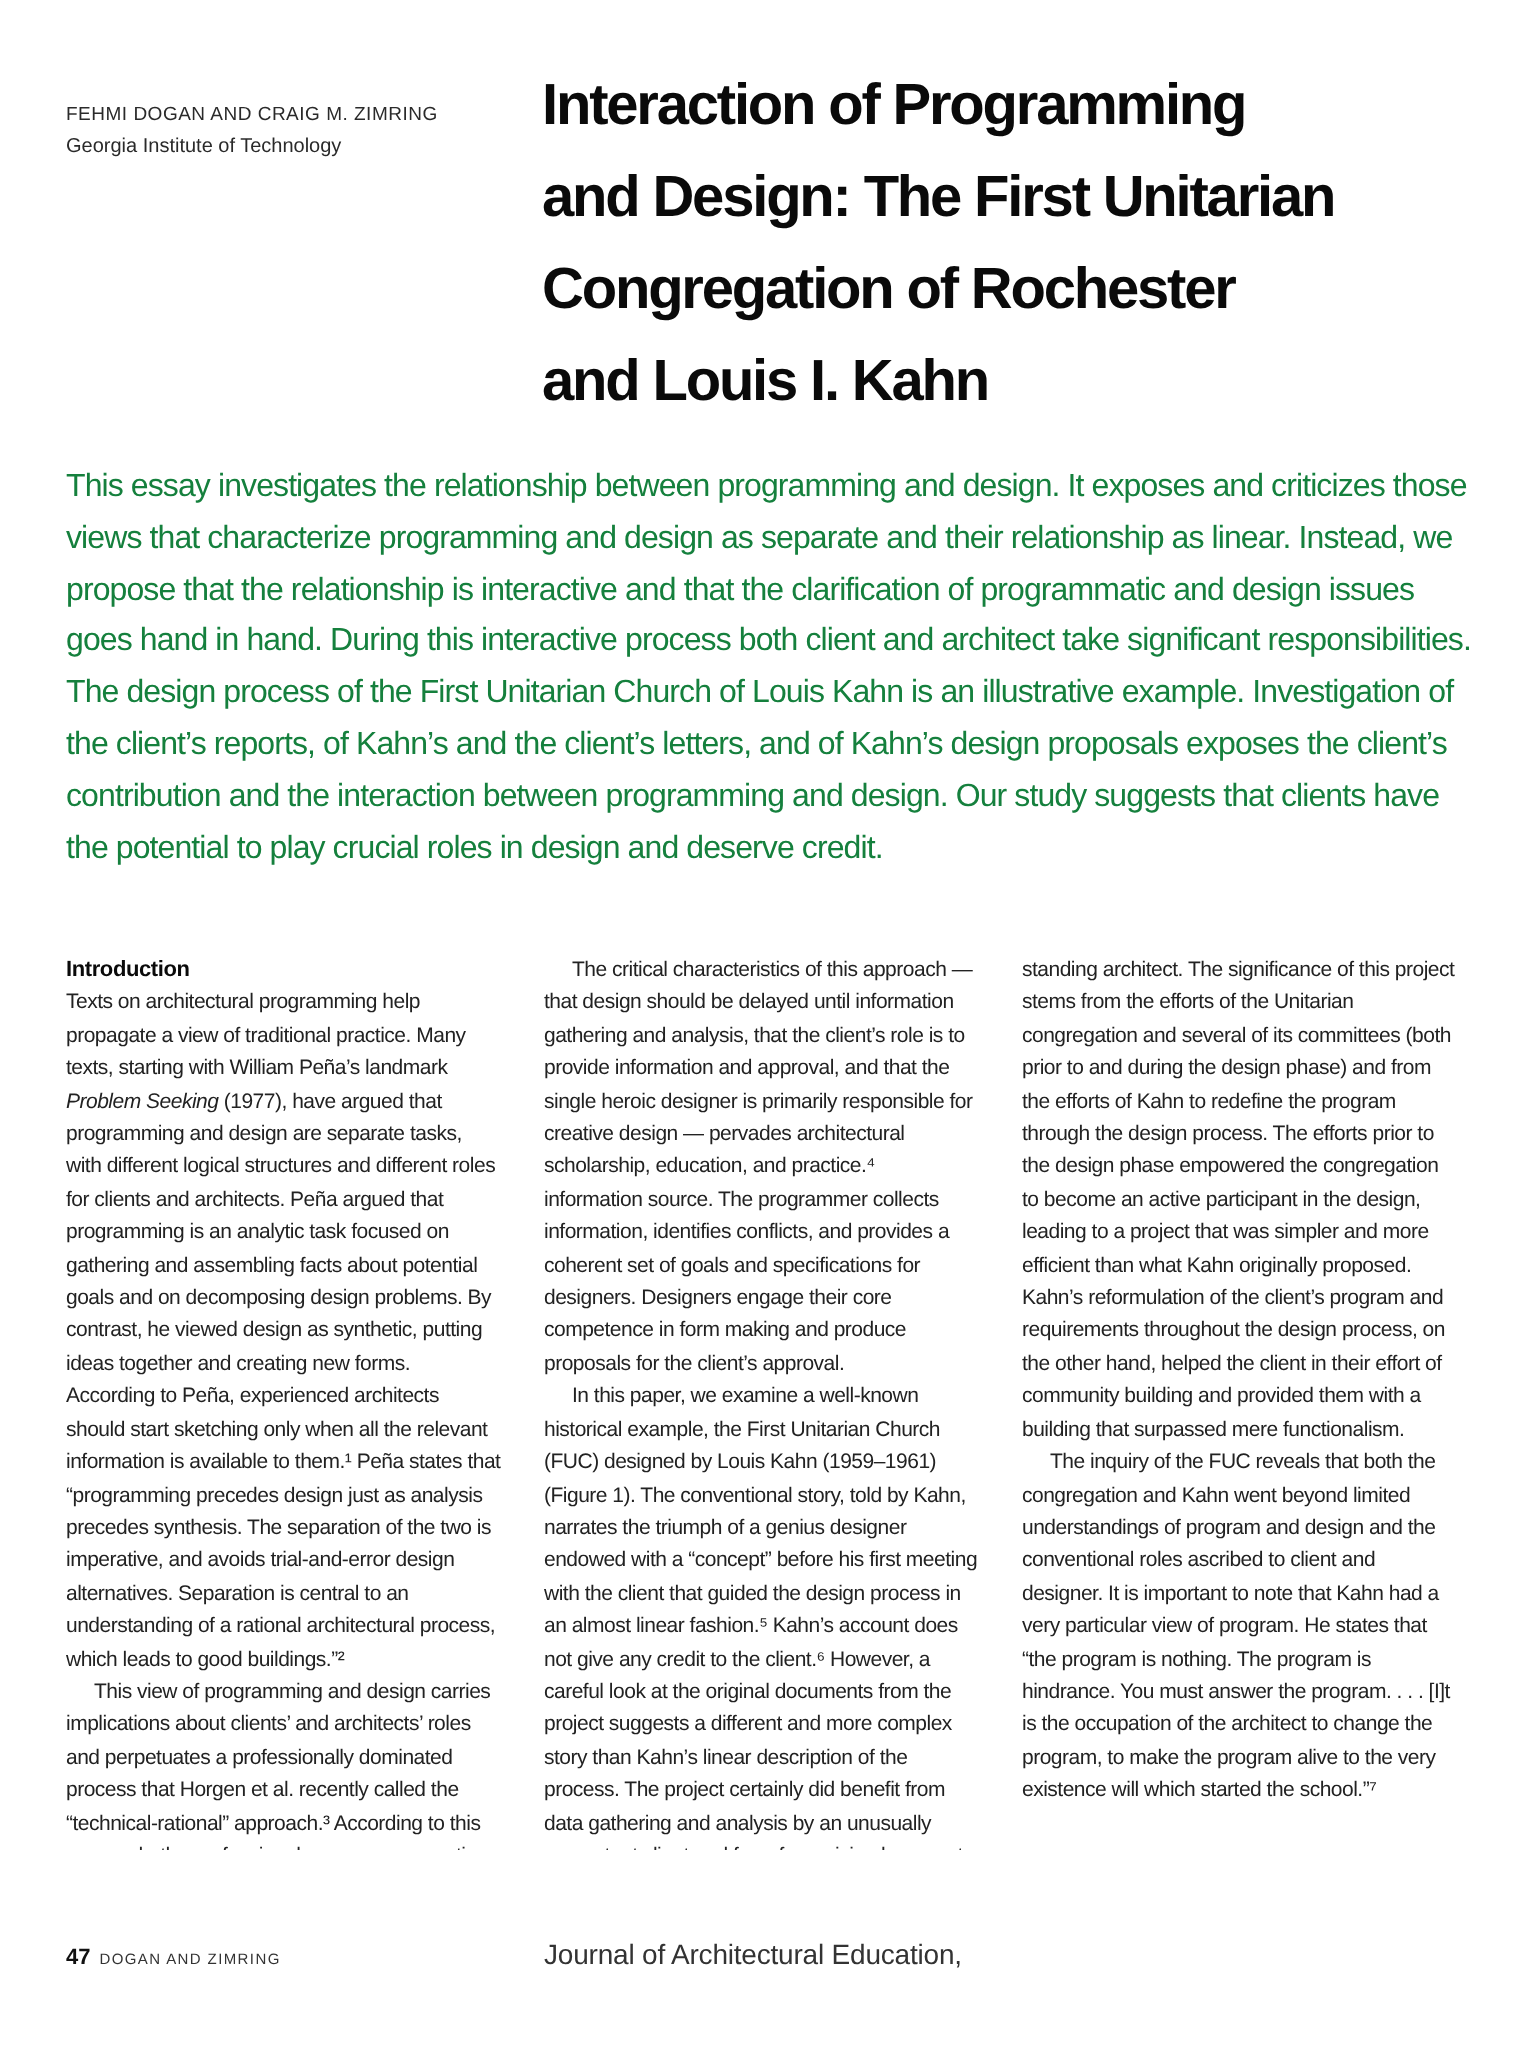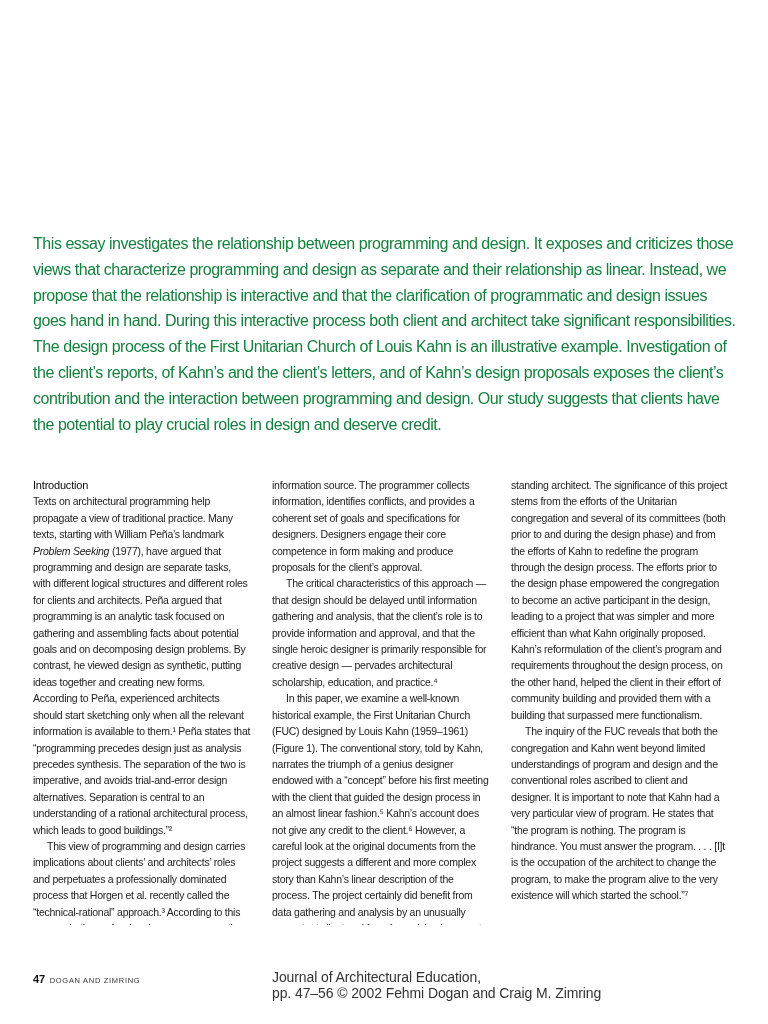--- a/index.html
+++ b/index.html
@@ -28,61 +28,70 @@
     font-size:16px;letter-spacing:-.45px;line-height:25.8px;color:#15803d;
   }
 
   
   .columns{
     position:absolute;left:33px;top:477px;width:704px;height:448px;
     display:flex;gap:21px;overflow:hidden;
   }
   .col{width:218px;flex:0 0 218px;font-size:10.5px;letter-spacing:-.25px;
     line-height:16.4px;color:#222;}
-  .col h2{font-size:11px;font-weight:normal;color:#0a0a0a;margin:0;line-height:16.4px;letter-spacing:-.2px;}
+  .col h2{font-size:11px;font-weight:bold;color:#0a0a0a;margin:0;line-height:16.4px;letter-spacing:-.2px;}
   .para{margin:0;}
   .para.indent{text-indent:14px;}
 
   
   .footer{position:absolute;left:0;top:969px;width:768px;}
   .footer-left{position:absolute;left:33px;top:0;}
   .page-number{font-size:11px;font-weight:bold;color:#111;}
   .running-head{font-size:7.5px;letter-spacing:.7px;color:#333;margin-left:0;}
   .footer-right{position:absolute;left:272px;top:0;font-size:14px;line-height:16px;color:#333;letter-spacing:-.1px;}
 </style>
 </head>
 <body>
 
 <div class="page">
 
+  <div class="author-block">
+    <div class="author-line">FEHMI DOGAN AND CRAIG M. ZIMRING</div>
+    <div class="affiliation">Georgia Institute of Technology</div>
+  </div>
 
+  <div class="title-block">
+    <div class="title-line">Interaction of Programming</div>
+    <div class="title-line">and Design: The First Unitarian</div>
+    <div class="title-line">Congregation of Rochester</div>
+    <div class="title-line">and Louis I. Kahn</div>
+  </div>
 
   <div class="abstract">This essay investigates the relationship between programming and design. It exposes and criticizes those views that characterize programming and design as separate and their relationship as linear. Instead, we propose that the relationship is interactive and that the clarification of programmatic and design issues goes hand in hand. During this interactive process both client and architect take significant responsibilities. The design process of the First Unitarian Church of Louis Kahn is an illustrative example. Investigation of the client’s reports, of Kahn’s and the client’s letters, and of Kahn’s design proposals exposes the client’s contribution and the interaction between programming and design. Our study suggests that clients have the potential to play crucial roles in design and deserve credit.</div>
 
   <div class="columns">
     <div class="col">
       <h2>Introduction</h2>
     <p class="para">Texts on architectural programming help propagate a view of traditional practice. Many texts, starting with William Peña’s landmark <i>Problem Seeking</i> (1977), have argued that programming and design are separate tasks, with different logical structures and different roles for clients and architects. Peña argued that programming is an analytic task focused on gathering and assembling facts about potential goals and on decomposing design problems. By contrast, he viewed design as synthetic, putting ideas together and creating new forms. According to Peña, experienced architects should start sketching only when all the relevant information is available to them.¹ Peña states that “programming precedes design just as analysis precedes synthesis. The separation of the two is imperative, and avoids trial-and-error design alternatives. Separation is central to an understanding of a rational architectural process, which leads to good buildings.”²</p>
         <p class="para indent">This view of programming and design carries implications about clients’ and architects’ roles and perpetuates a professionally dominated process that Horgen et al. recently called the “technical-rational” approach.³ According to this approach, the professional possesses expertise and the client is only an</p>
       </div>
     <div class="col">
+        <p class="para indent">The critical characteristics of this approach — that design should be delayed until information gathering and analysis, that the client’s role is to provide information and approval, and that the single heroic designer is primarily responsible for creative design — pervades architectural scholarship, education, and practice.⁴</p>
         <p class="para">information source. The programmer collects information, identifies conflicts, and provides a coherent set of goals and specifications for designers. Designers engage their core competence in form making and produce proposals for the client’s approval.</p>
-        <p class="para indent">The critical characteristics of this approach — that design should be delayed until information gathering and analysis, that the client’s role is to provide information and approval, and that the single heroic designer is primarily responsible for creative design — pervades architectural scholarship, education, and practice.⁴</p>
         <p class="para indent">In this paper, we examine a well-known historical example, the First Unitarian Church (FUC) designed by Louis Kahn (1959–1961) (Figure 1). The conventional story, told by Kahn, narrates the triumph of a genius designer endowed with a “concept” before his first meeting with the client that guided the design process in an almost linear fashion.⁵ Kahn’s account does not give any credit to the client.⁶ However, a careful look at the original documents from the project suggests a different and more complex story than Kahn’s linear description of the process. The project certainly did benefit from data gathering and analysis by an unusually competent client and from form giving by an out-</p>
       </div>
     <div class="col">
         <p class="para">standing architect. The significance of this project stems from the efforts of the Unitarian congregation and several of its committees (both prior to and during the design phase) and from the efforts of Kahn to redefine the program through the design process. The efforts prior to the design phase empowered the congregation to become an active participant in the design, leading to a project that was simpler and more efficient than what Kahn originally proposed. Kahn’s reformulation of the client’s program and requirements throughout the design process, on the other hand, helped the client in their effort of community building and provided them with a building that surpassed mere functionalism.</p>
         <p class="para indent">The inquiry of the FUC reveals that both the congregation and Kahn went beyond limited understandings of program and design and the conventional roles ascribed to client and designer. It is important to note that Kahn had a very particular view of program. He states that “the program is nothing. The program is hindrance. You must answer the program. . . . [I]t is the occupation of the architect to change the program, to make the program alive to the very existence will which started the school.”⁷</p>
       </div>
   </div>
 
   <div class="footer">
     <div class="footer-left">
       <span class="page-number">47</span>
       <span class="running-head">DOGAN AND ZIMRING</span>
     </div>
     <div class="footer-right">
       <div>Journal of Architectural Education,</div>
-      <div>pp. 47–56 © 2002 Fehmi Dogan and Craig M. Zimring</div>
     </div>
   </div>
 
 </div>
 
 </body></html>

